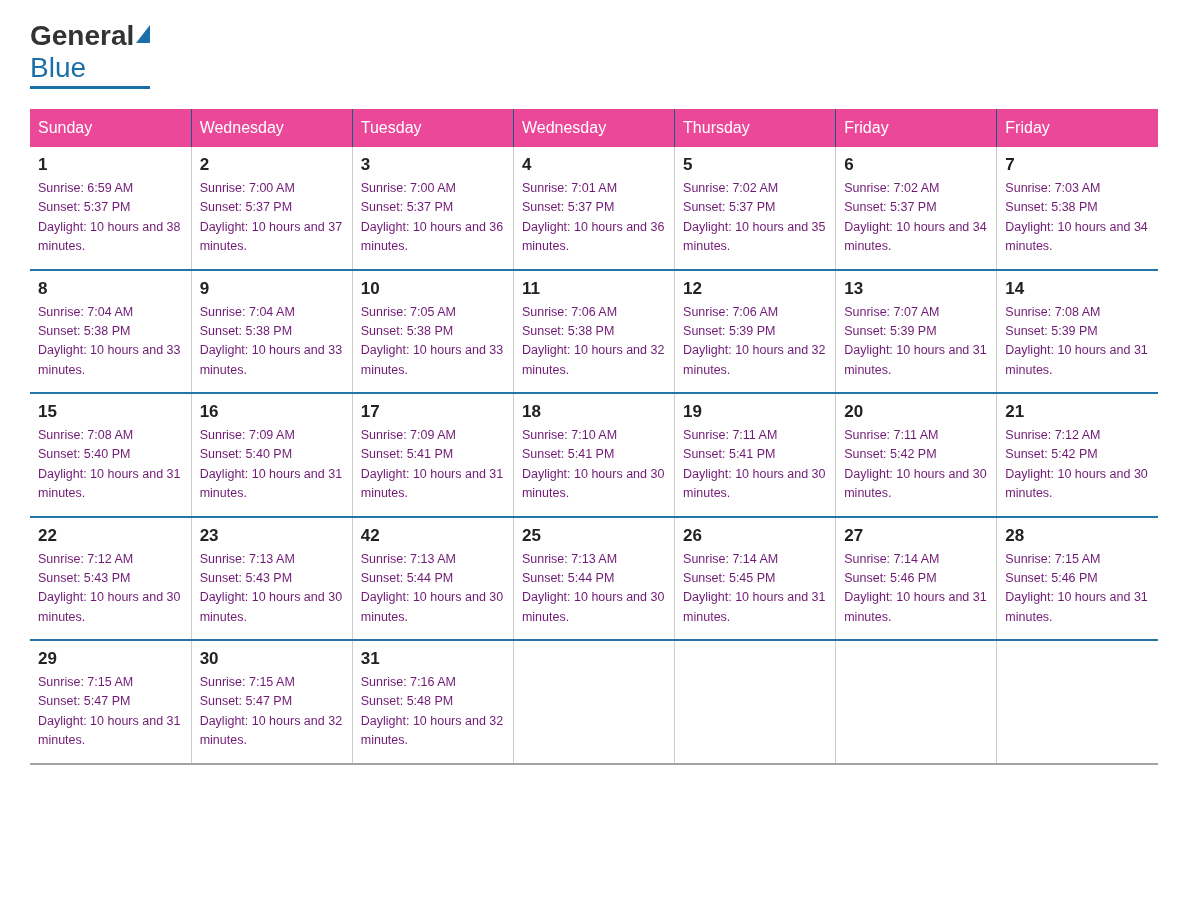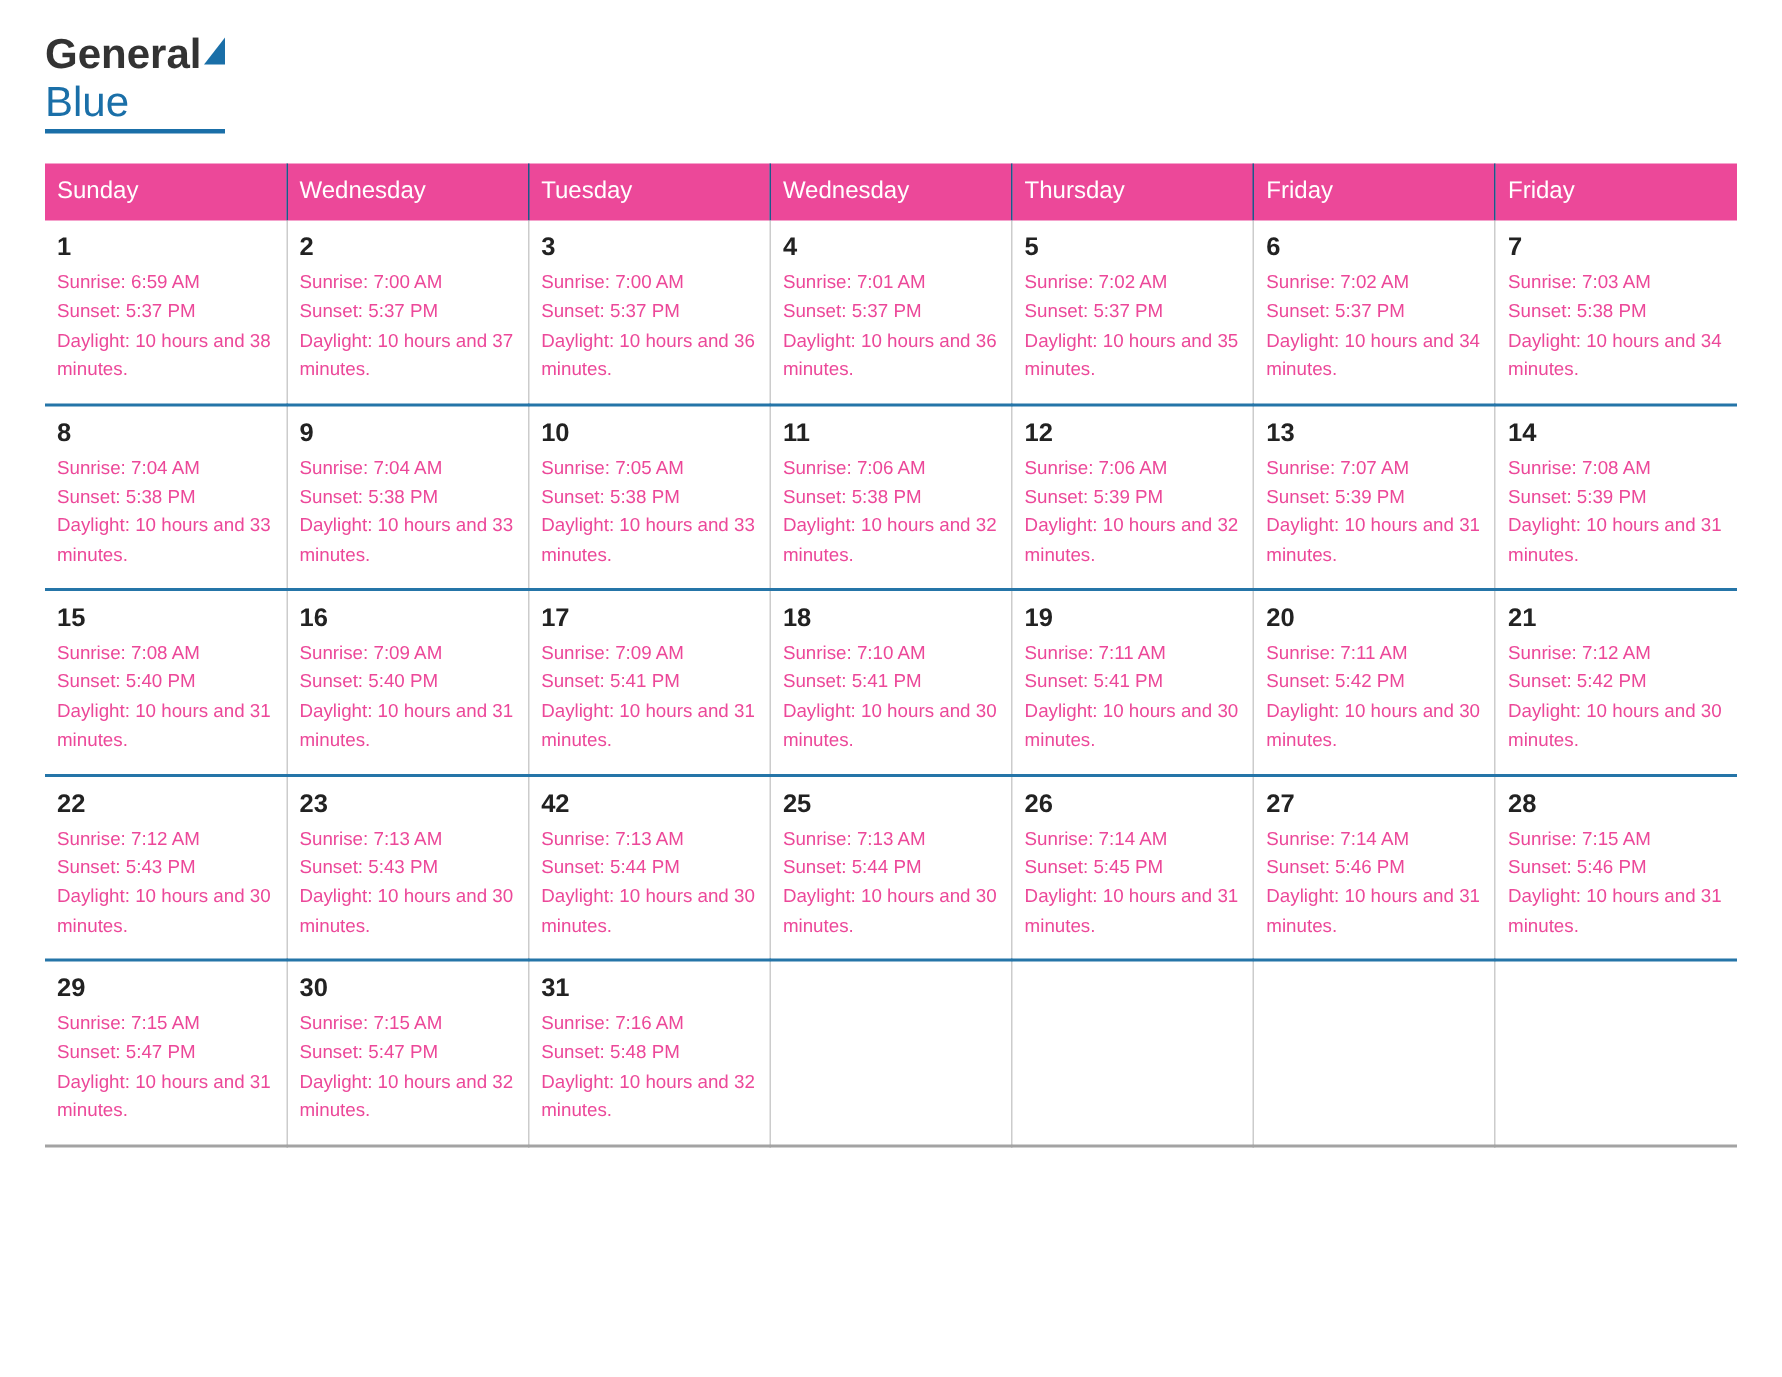--- a/index.html
+++ b/index.html
@@ -89,21 +89,21 @@
     .day-num {
       font-size: 17px;
       font-weight: bold;
       color: #222;
       margin-bottom: 4px;
       display: block;
     }
     .day-info {
       font-size: 12.5px;
       line-height: 1.55;
-      color: #ec4899;
+      color: #701a75;
     }
     tbody tr:last-child {
       border-bottom: 2px solid #a3a3a3;
     }
     tbody tr td.empty {
       background: #fff;
     }
   </style>
 </head>
 <body>

